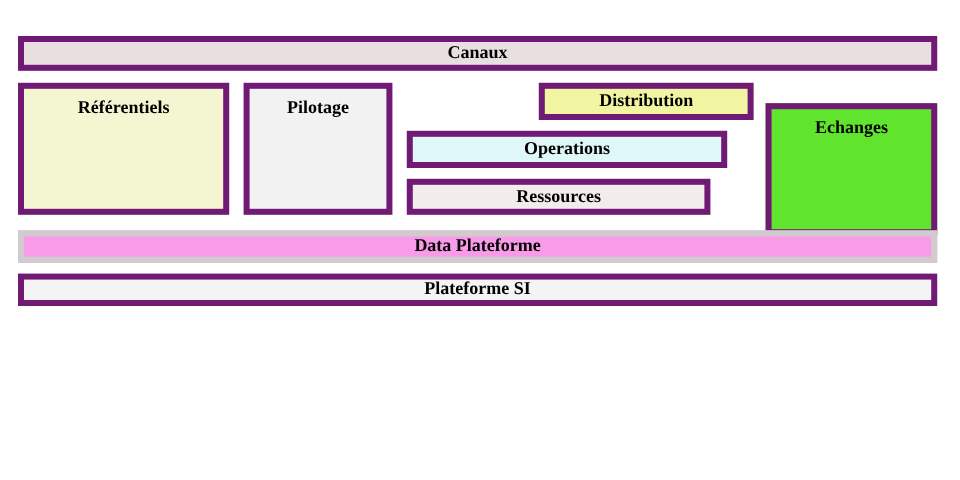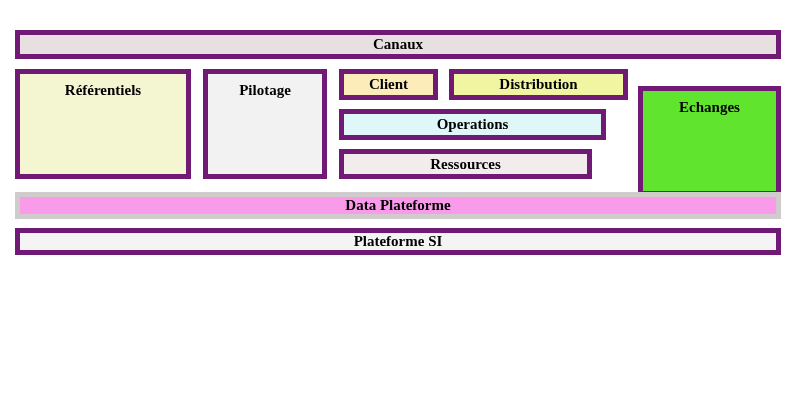--- a/index.html
+++ b/index.html
@@ -48,21 +48,20 @@
 <body>
 
 <div class="canvas">
 
   <div class="blk canaux">Canaux</div>
 
   <div class="blk tall pilotage">Pilotage</div>
 
   <div class="blk tall referentiels">Référentiels</div>
 
-  <div class="blk client">Client</div>
 
   <div class="blk distribution">Distribution</div>
 
   <div class="blk operations">Operations</div>
 
   <div class="blk ressources">Ressources</div>
 
   <div class="blk tall echanges">Echanges</div>
 
   <div class="blk dataplat">Data Plateforme</div>

